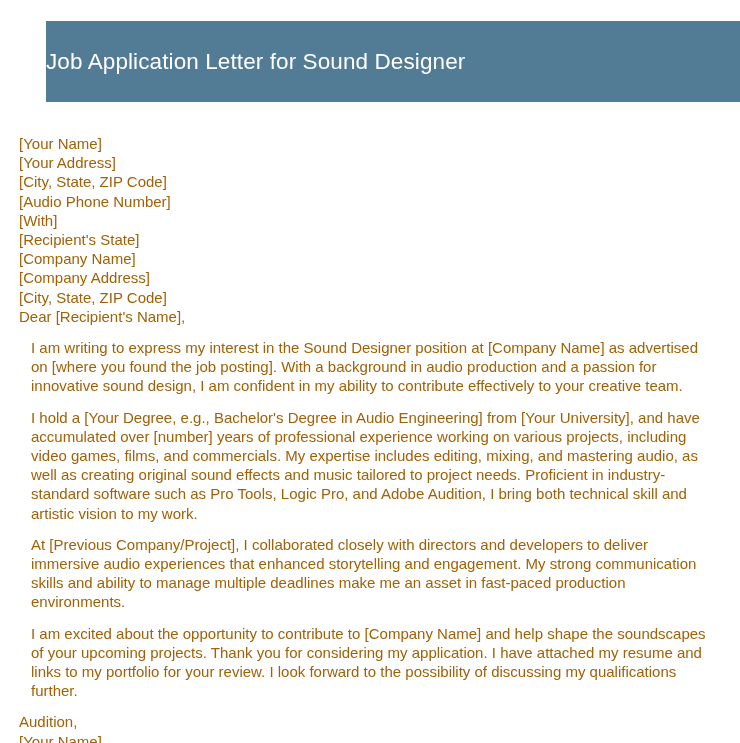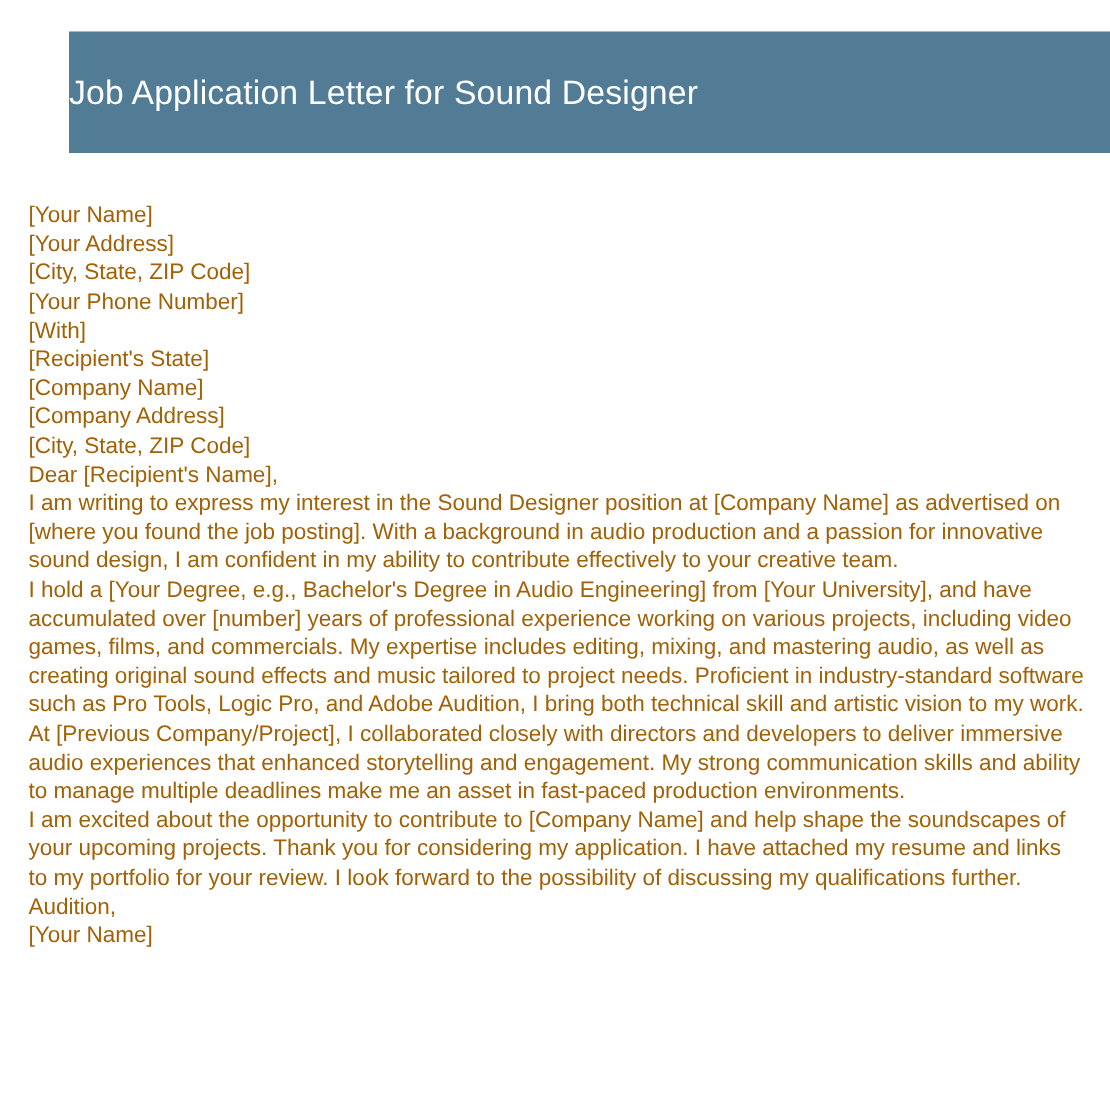--- a/index.html
+++ b/index.html
@@ -60,41 +60,41 @@
     line-height: 19.2px;
     font-family: "Liberation Sans", sans-serif;
     text-align: left;
   }
   .letter-line {
     margin: 0;
     padding: 0;
     white-space: pre-wrap;
   }
   .letter-para {
-    margin: 0;
+    margin: 12px;
     padding: 0;
     text-align: left;
   }
 </style>
 </head>
 <body>
 
 <div class="page">
 
   <div class="doc-header">
     <div class="doc-title">Job Application Letter for Sound Designer</div>
   </div>
 
   <div class="letter-body">
 
     <div>
       <div class="letter-line">[Your Name]</div>
       <div class="letter-line">[Your Address]</div>
       <div class="letter-line">[City, State, ZIP Code]</div>
-      <div class="letter-line">[Your Phone Number]</div>
+      <div class="letter-line">[Audio Phone Number]</div>
     </div>
 
     <div class="letter-line">[With]</div>
 
     <div>
       <div class="letter-line">[Recipient's State]</div>
       <div class="letter-line">[Company Name]</div>
       <div class="letter-line">[Company Address]</div>
       <div class="letter-line">[City, State, ZIP Code]</div>
     </div>

